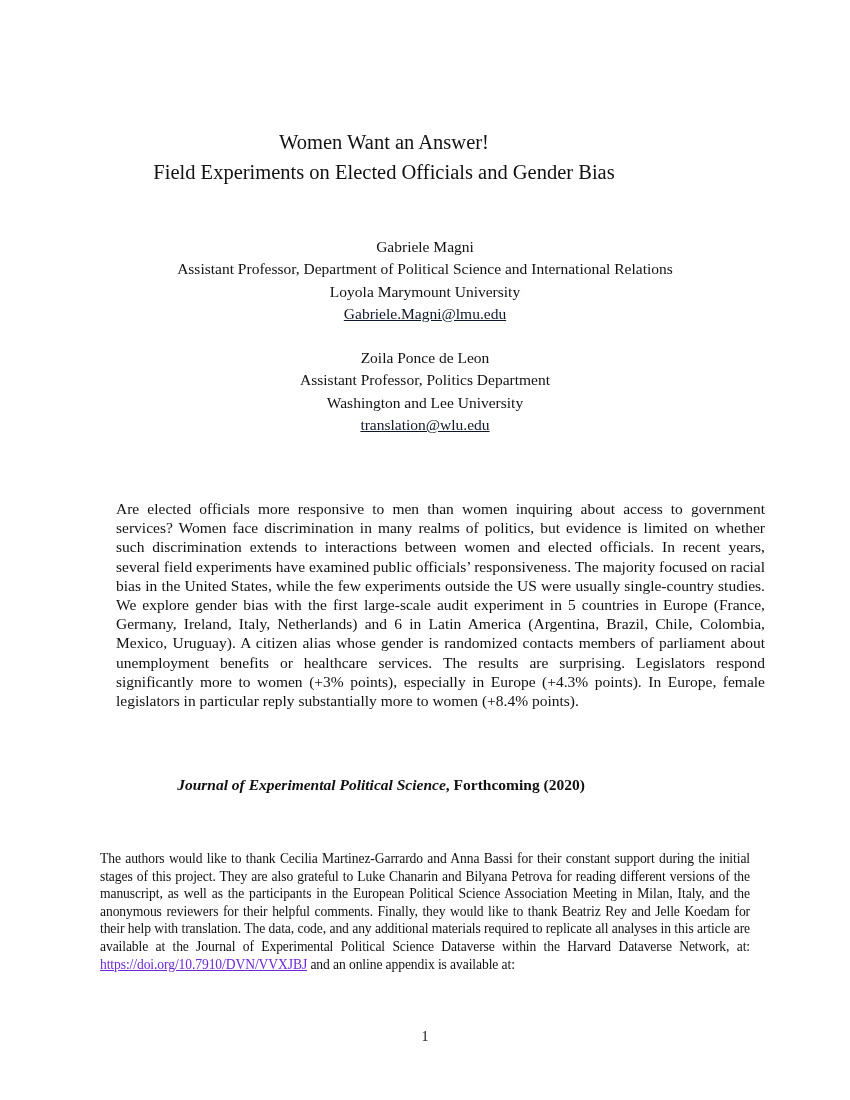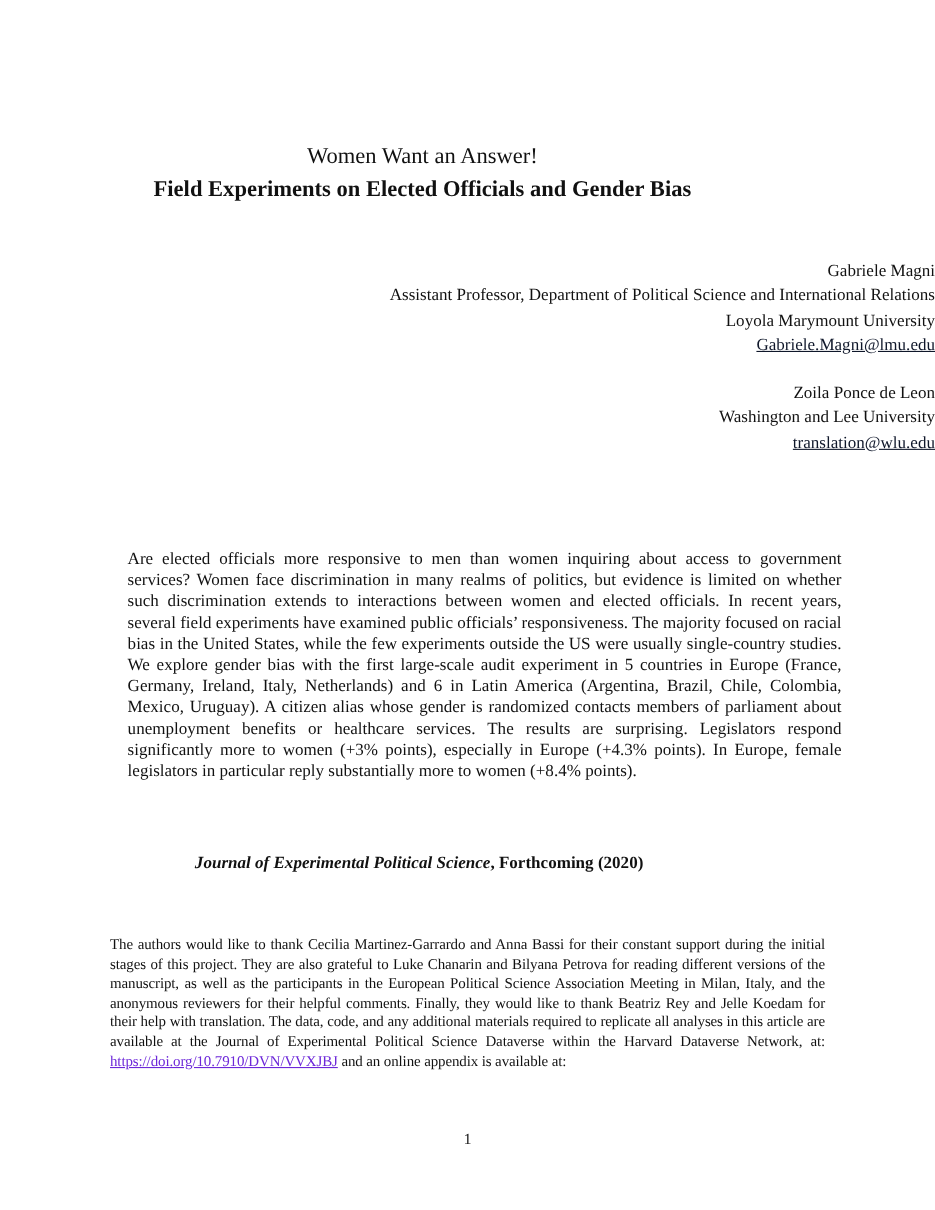--- a/index.html
+++ b/index.html
@@ -1,21 +1,21 @@
 <!DOCTYPE html>
 <html><head>
 <meta charset="utf-8">
 <style>
   html, body { margin: 0; padding: 0; background: #ffffff; }
   body { width: 850px; height: 1100px; position: relative; overflow: hidden;
          font-family: "Liberation Serif", "DejaVu Serif", serif; color: #111; }
   .title { position: absolute; left: 0; width: 768px; text-align: center; font-size: 20.5px; line-height: 28px; }
   .title.l1 { top: 128px; }
-  .title.l2 { top: 158px; font-weight: bold; }
-  .author { position: absolute; left: 0; width: 850px; text-align: right; font-size: 15.5px; line-height: 22.3px; }
+  .title.l2 { top: 158px; }
+  .author { position: absolute; left: 0; width: 850px; text-align: center; font-size: 15.5px; line-height: 22.3px; }
   .author div { white-space: nowrap; }
   .a1 { top: 236px; }
   .a2 { top: 347px; }
   a.email { color: #0f172a; text-decoration: underline; }
   .abstract { position: absolute; left: 100px; width: 649px; top: 499px; font-size: 15.5px; line-height: 19.2px;
               text-align: justify; margin-left: 16px; }
   .journal { position: absolute; left: 0; width: 762px; top: 776px; text-align: center; font-size: 15.5px; font-weight: bold; }
   .journal i { font-style: italic; }
   .ack { position: absolute; left: 100px; width: 650px; top: 850px; font-size: 13.6px; line-height: 17.6px;
          text-align: justify; letter-spacing: -0.1px; }
@@ -30,20 +30,21 @@
 
 <div class="author a1">
   <div>Gabriele Magni</div>
   <div>Assistant Professor, Department of Political Science and International Relations</div>
   <div>Loyola Marymount University</div>
   <div><a class="email">Gabriele.Magni@lmu.edu</a></div>
 </div>
 
 <div class="author a2">
   <div>Zoila Ponce de Leon</div>
+  <div>Assistant Professor, Politics Department</div>
   <div>Washington and Lee University</div>
   <div><a class="email">translation@wlu.edu</a></div>
 </div>
 
 <div class="abstract">Are elected officials more responsive to men than women inquiring about access to government services? Women face discrimination in many realms of politics, but evidence is limited on whether such discrimination extends to interactions between women and elected officials. In recent years, several field experiments have examined public officials’ responsiveness. The majority focused on racial bias in the United States, while the few experiments outside the US were usually single-country studies. We explore gender bias with the first large-scale audit experiment in 5 countries in Europe (France, Germany, Ireland, Italy, Netherlands) and 6 in Latin America (Argentina, Brazil, Chile, Colombia, Mexico, Uruguay). A citizen alias whose gender is randomized contacts members of parliament about unemployment benefits or healthcare services. The results are surprising. Legislators respond significantly more to women (+3% points), especially in Europe (+4.3% points). In Europe, female legislators in particular reply substantially more to women (+8.4% points).</div>
 
 <div class="journal"><i>Journal of Experimental Political Science</i><span>, Forthcoming (2020)</span></div>
 
 <div class="ack"><span>The authors would like to thank Cecilia Martinez-Garrardo and Anna Bassi for their constant support during the initial stages of this project. They are also grateful to Luke Chanarin and Bilyana Petrova for reading different versions of the manuscript, as well as the participants in the European Political Science Association Meeting in Milan, Italy, and the anonymous reviewers for their helpful comments. Finally, they would like to thank Beatriz Rey and Jelle Koedam for their help with translation. The data, code, and any additional materials required to replicate all analyses in this article are available at the Journal of Experimental Political Science Dataverse within the Harvard Dataverse Network, at: </span><a>https://doi.org/10.7910/DVN/VVXJBJ</a><span> and an online appendix is available at:</span></div>
 

